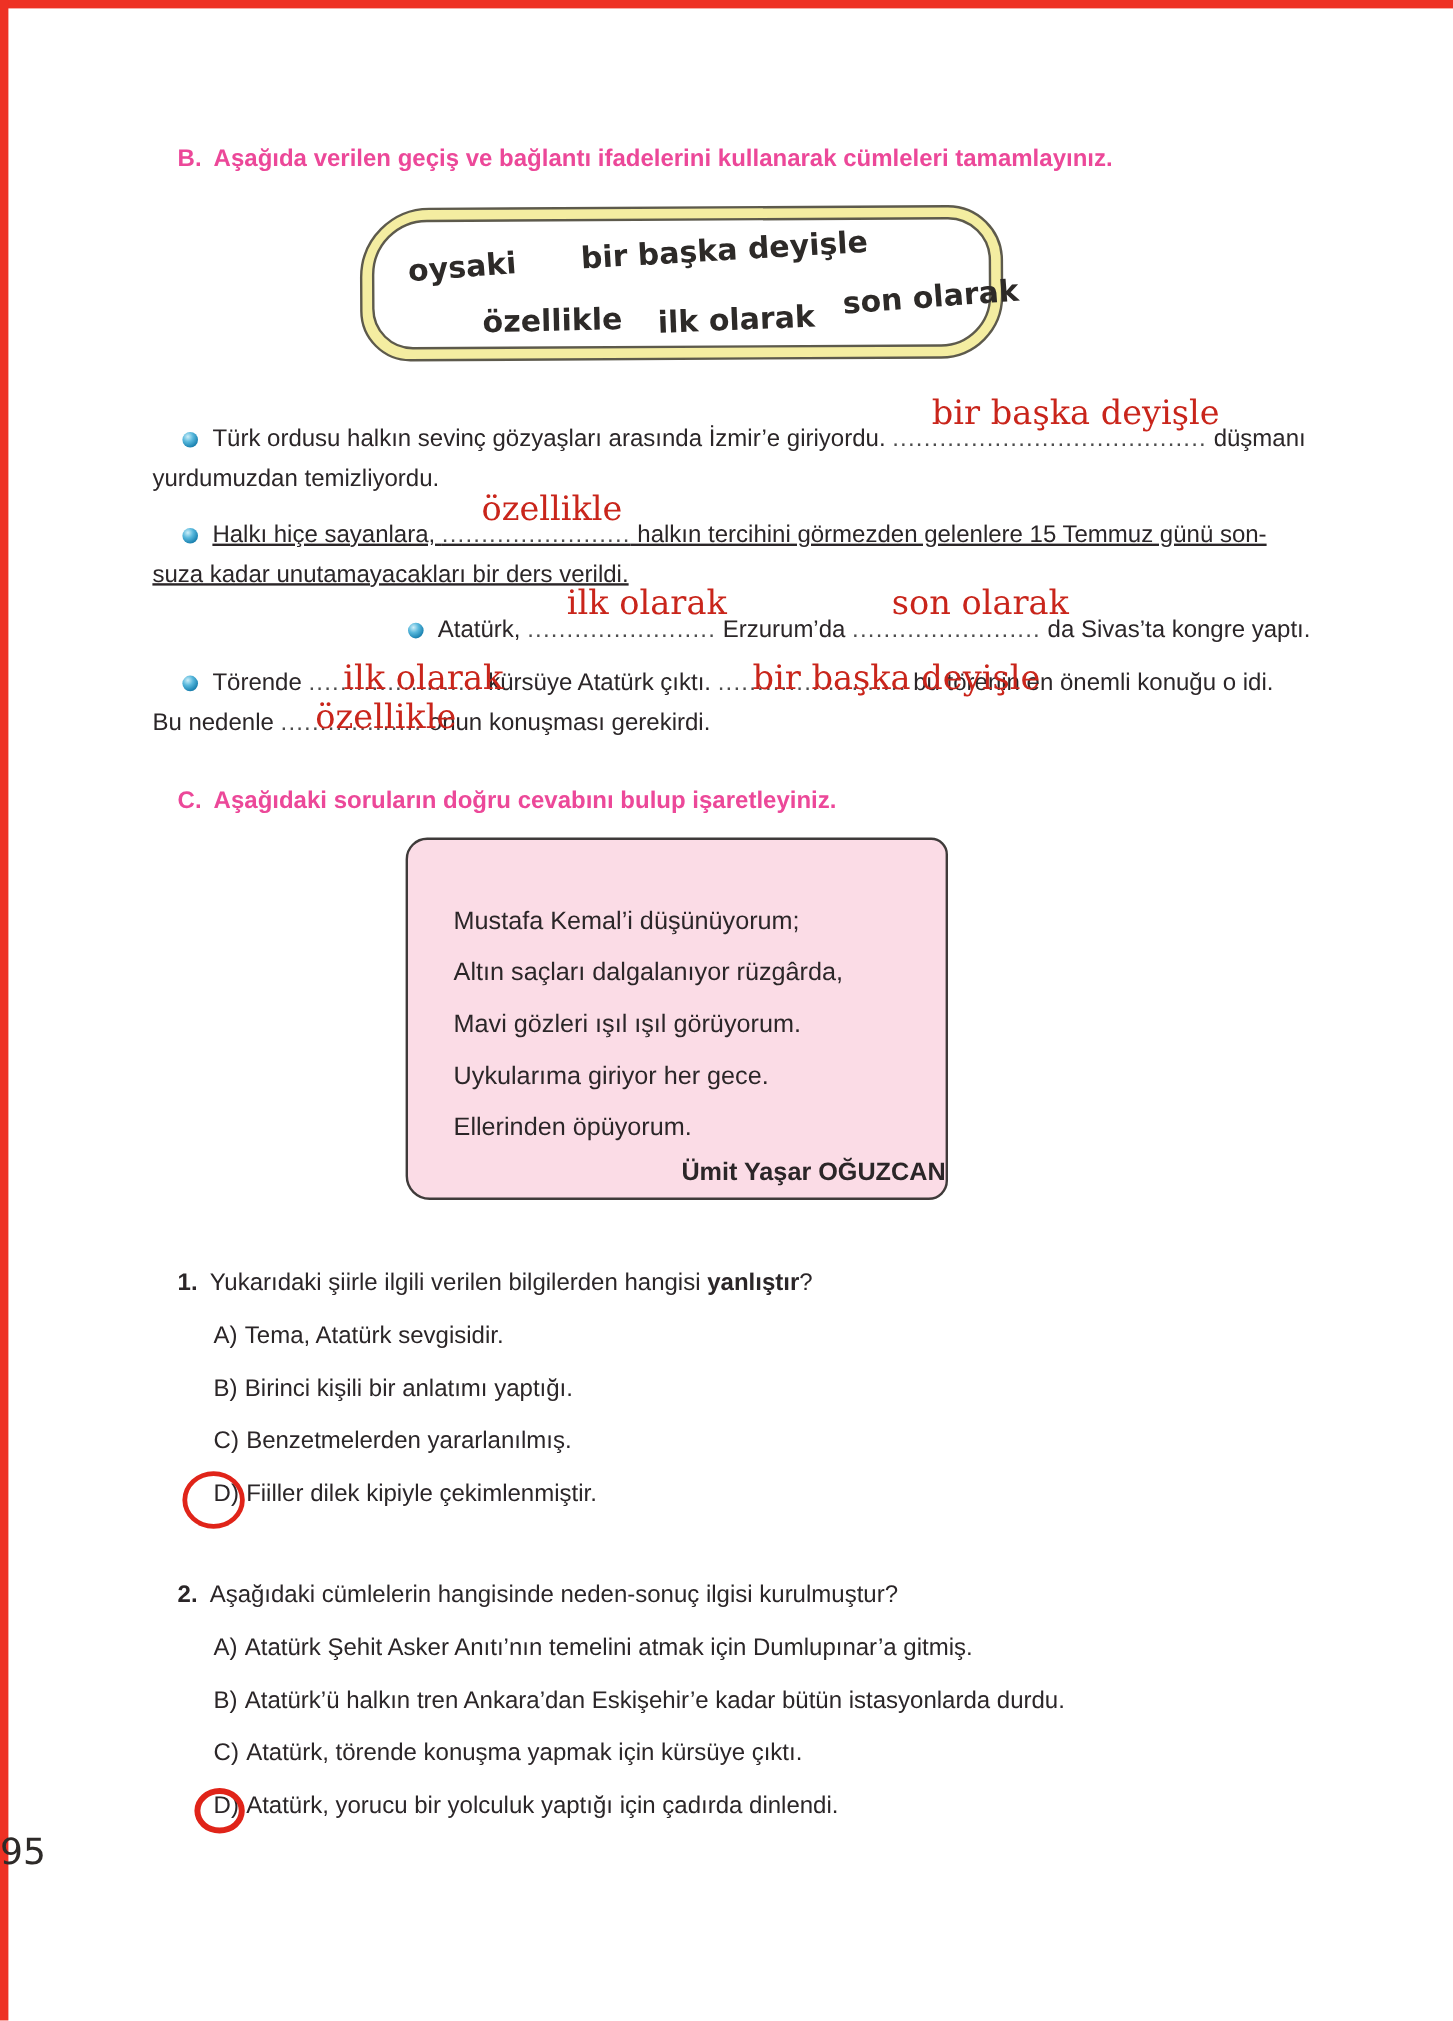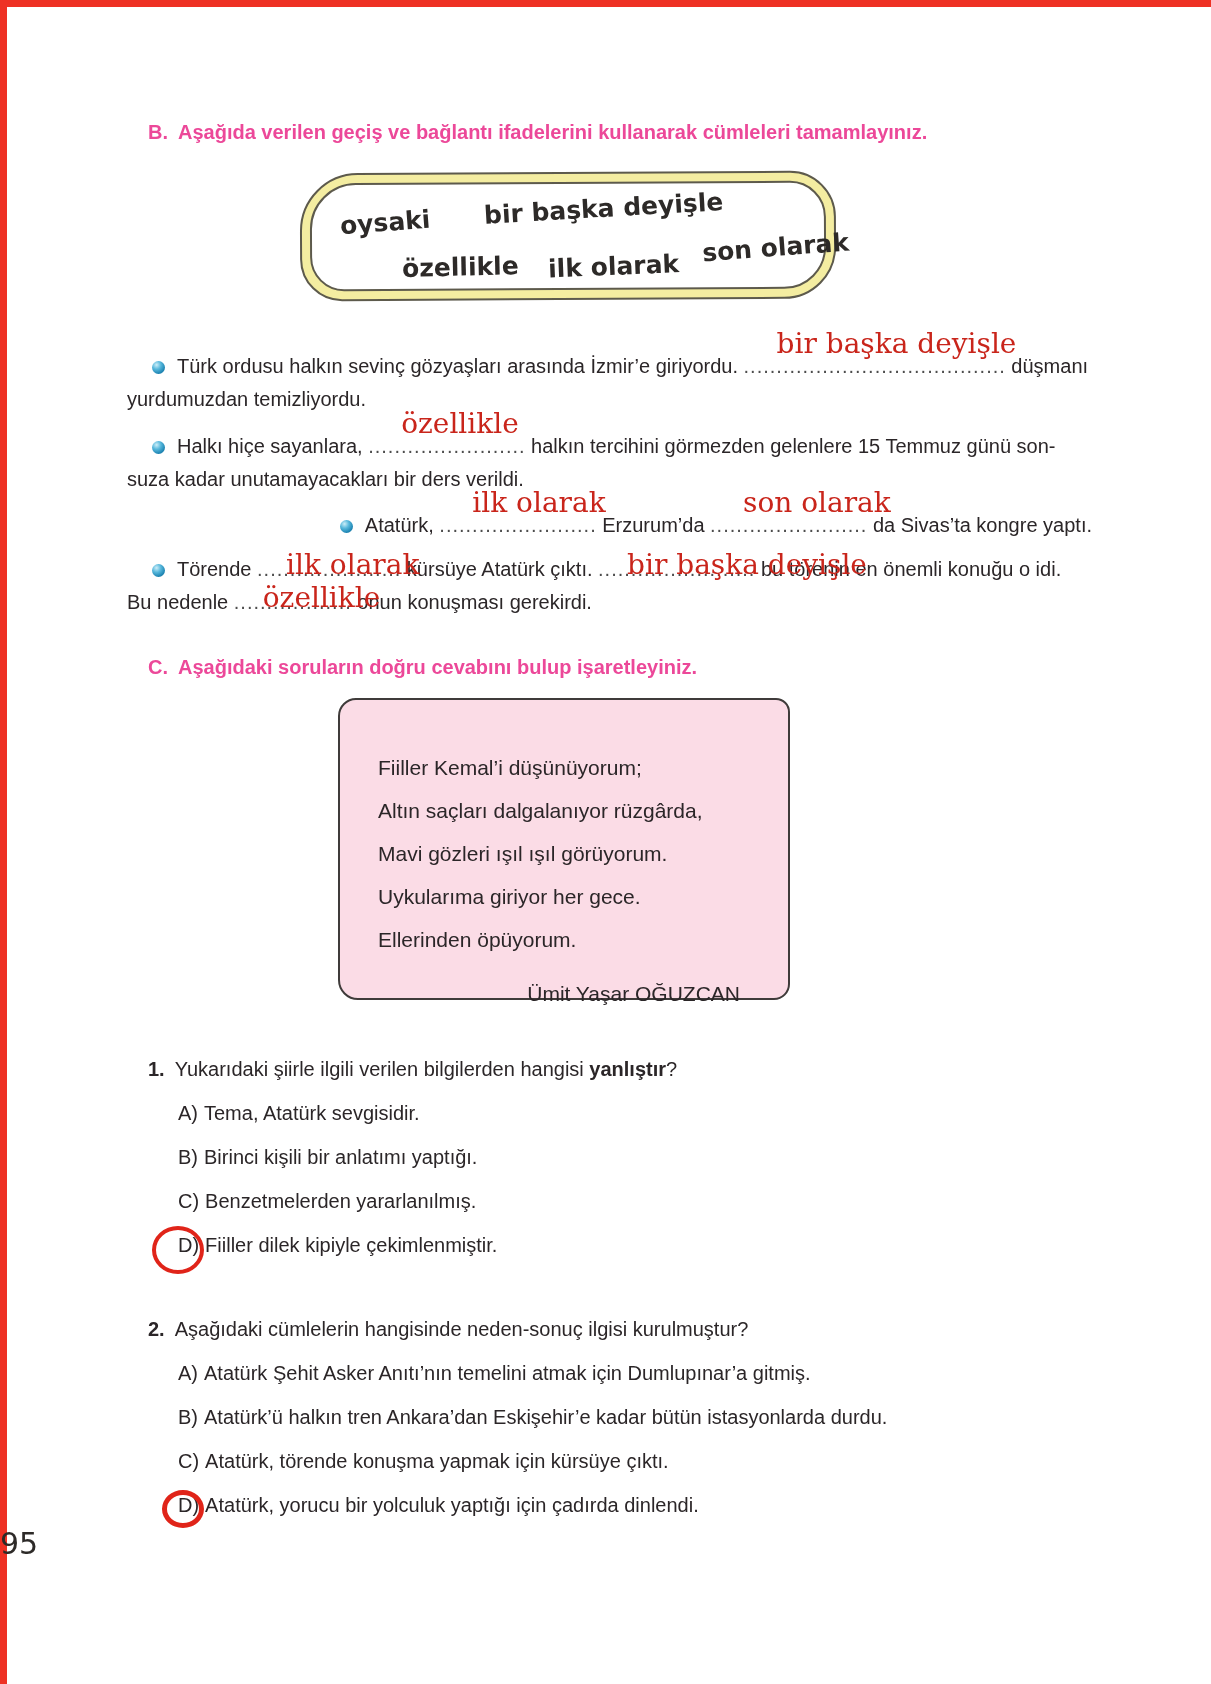--- a/index.html
+++ b/index.html
@@ -40,21 +40,21 @@
   .wb-1{left:182px;top:20px;transform:rotate(-3deg);}
   .wb-2{left:100px;top:78px;transform:rotate(-1deg);}
   .wb-3{left:246px;top:78px;transform:rotate(-2deg);}
   .wb-4{left:400px;top:60px;transform:rotate(-4deg);}
 
   
   .fill{
     position:absolute;left:127px;width:965px;
     font-size:20px;line-height:33px;text-indent:25px;margin:0;
   }
-  .p1{top:350px;} .p2{top:430px;} .p3{top:509px;text-align:right;} .p4{top:553px;}
+  .p1{top:350px;} .p2{top:430px;text-decoration:underline;} .p3{top:509px;text-align:right;} .p4{top:553px;}
   .bullet{
     display:inline-block;width:13px;height:13px;border-radius:50%;
     background:radial-gradient(circle at 35% 30%, #cdeef8 0%, #58b8dc 35%, #1f86b4 70%, #0e5d85 100%);
     margin-right:12px;vertical-align:-1px;
   }
   .blank{position:relative;white-space:nowrap;}
   .dots{font-size:20px;letter-spacing:1px;color:#4d4d4d;}
   .ans{
     position:absolute;color:#c9251b;font-family:"DejaVu Serif",serif;
     font-size:28px;line-height:1;white-space:nowrap;z-index:3;pointer-events:none;
@@ -64,22 +64,22 @@
 
   
   .poem-box{
     position:absolute;left:338px;top:698px;width:452px;height:302px;
     background:#fbdce6;border:2.5px solid #3f3b3a;
     border-radius:18px 14px 16px 20px;box-sizing:border-box;
   }
   .poem-lines{padding:46px 30px 0 38px;font-size:21px;}
   .poem-line{height:43px;line-height:43px;white-space:nowrap;}
   .poem-author{
-    margin-top:21px;padding-right:48px;text-align:right;
-    font-size:21px;font-weight:normal;
+    margin-top:4px;text-align:right;
+    font-size:21px;font-weight:bold;
   }
 
   
   .question{position:absolute;left:148px;width:1000px;font-size:20px;line-height:26px;}
   .q1{top:1056px;} .q2{top:1316px;}
   .q-num{font-weight:bold;margin-right:10px;}
   .q-options{padding-left:30px;}
   .opt{margin-top:18px;white-space:nowrap;}
   .opt-letter-wrap{position:relative;display:inline-block;margin-right:6px;}
   .circle-overlay{
@@ -133,21 +133,21 @@
     <span class="bullet"></span><span>Törende </span><span class="blank"><span class="dots">......................</span><span class="ans ans-on">ilk olarak</span></span><span> kürsüye Atatürk çıktı. </span><span class="blank"><span class="dots">........................</span><span class="ans ans-on">bir başka deyişle</span></span><span> bu törenin en önemli konuğu o idi.</span><br>
     <span>Bu nedenle </span><span class="blank"><span class="dots">..................</span><span class="ans ans-on">özellikle</span></span><span> onun konuşması gerekirdi.</span>
   </p>
 
   <div class="sec-head head-c">
     <span class="h-label">C.</span><span class="h-text">Aşağıdaki soruların doğru cevabını bulup işaretleyiniz.</span>
   </div>
 
   <div class="poem-box">
     <div class="poem-lines">
-      <div class="poem-line">Fiiller Kemal’i düşünüyorum;</div>
+      <div class="poem-line">Mustafa Kemal’i düşünüyorum;</div>
       <div class="poem-line">Altın saçları dalgalanıyor rüzgârda,</div>
       <div class="poem-line">Mavi gözleri ışıl ışıl görüyorum.</div>
       <div class="poem-line">Uykularıma giriyor her gece.</div>
       <div class="poem-line">Ellerinden öpüyorum.</div>
     </div>
     <div class="poem-author">Ümit Yaşar OĞUZCAN</div>
   </div>
 
   <div class="question q1">
     <div>

